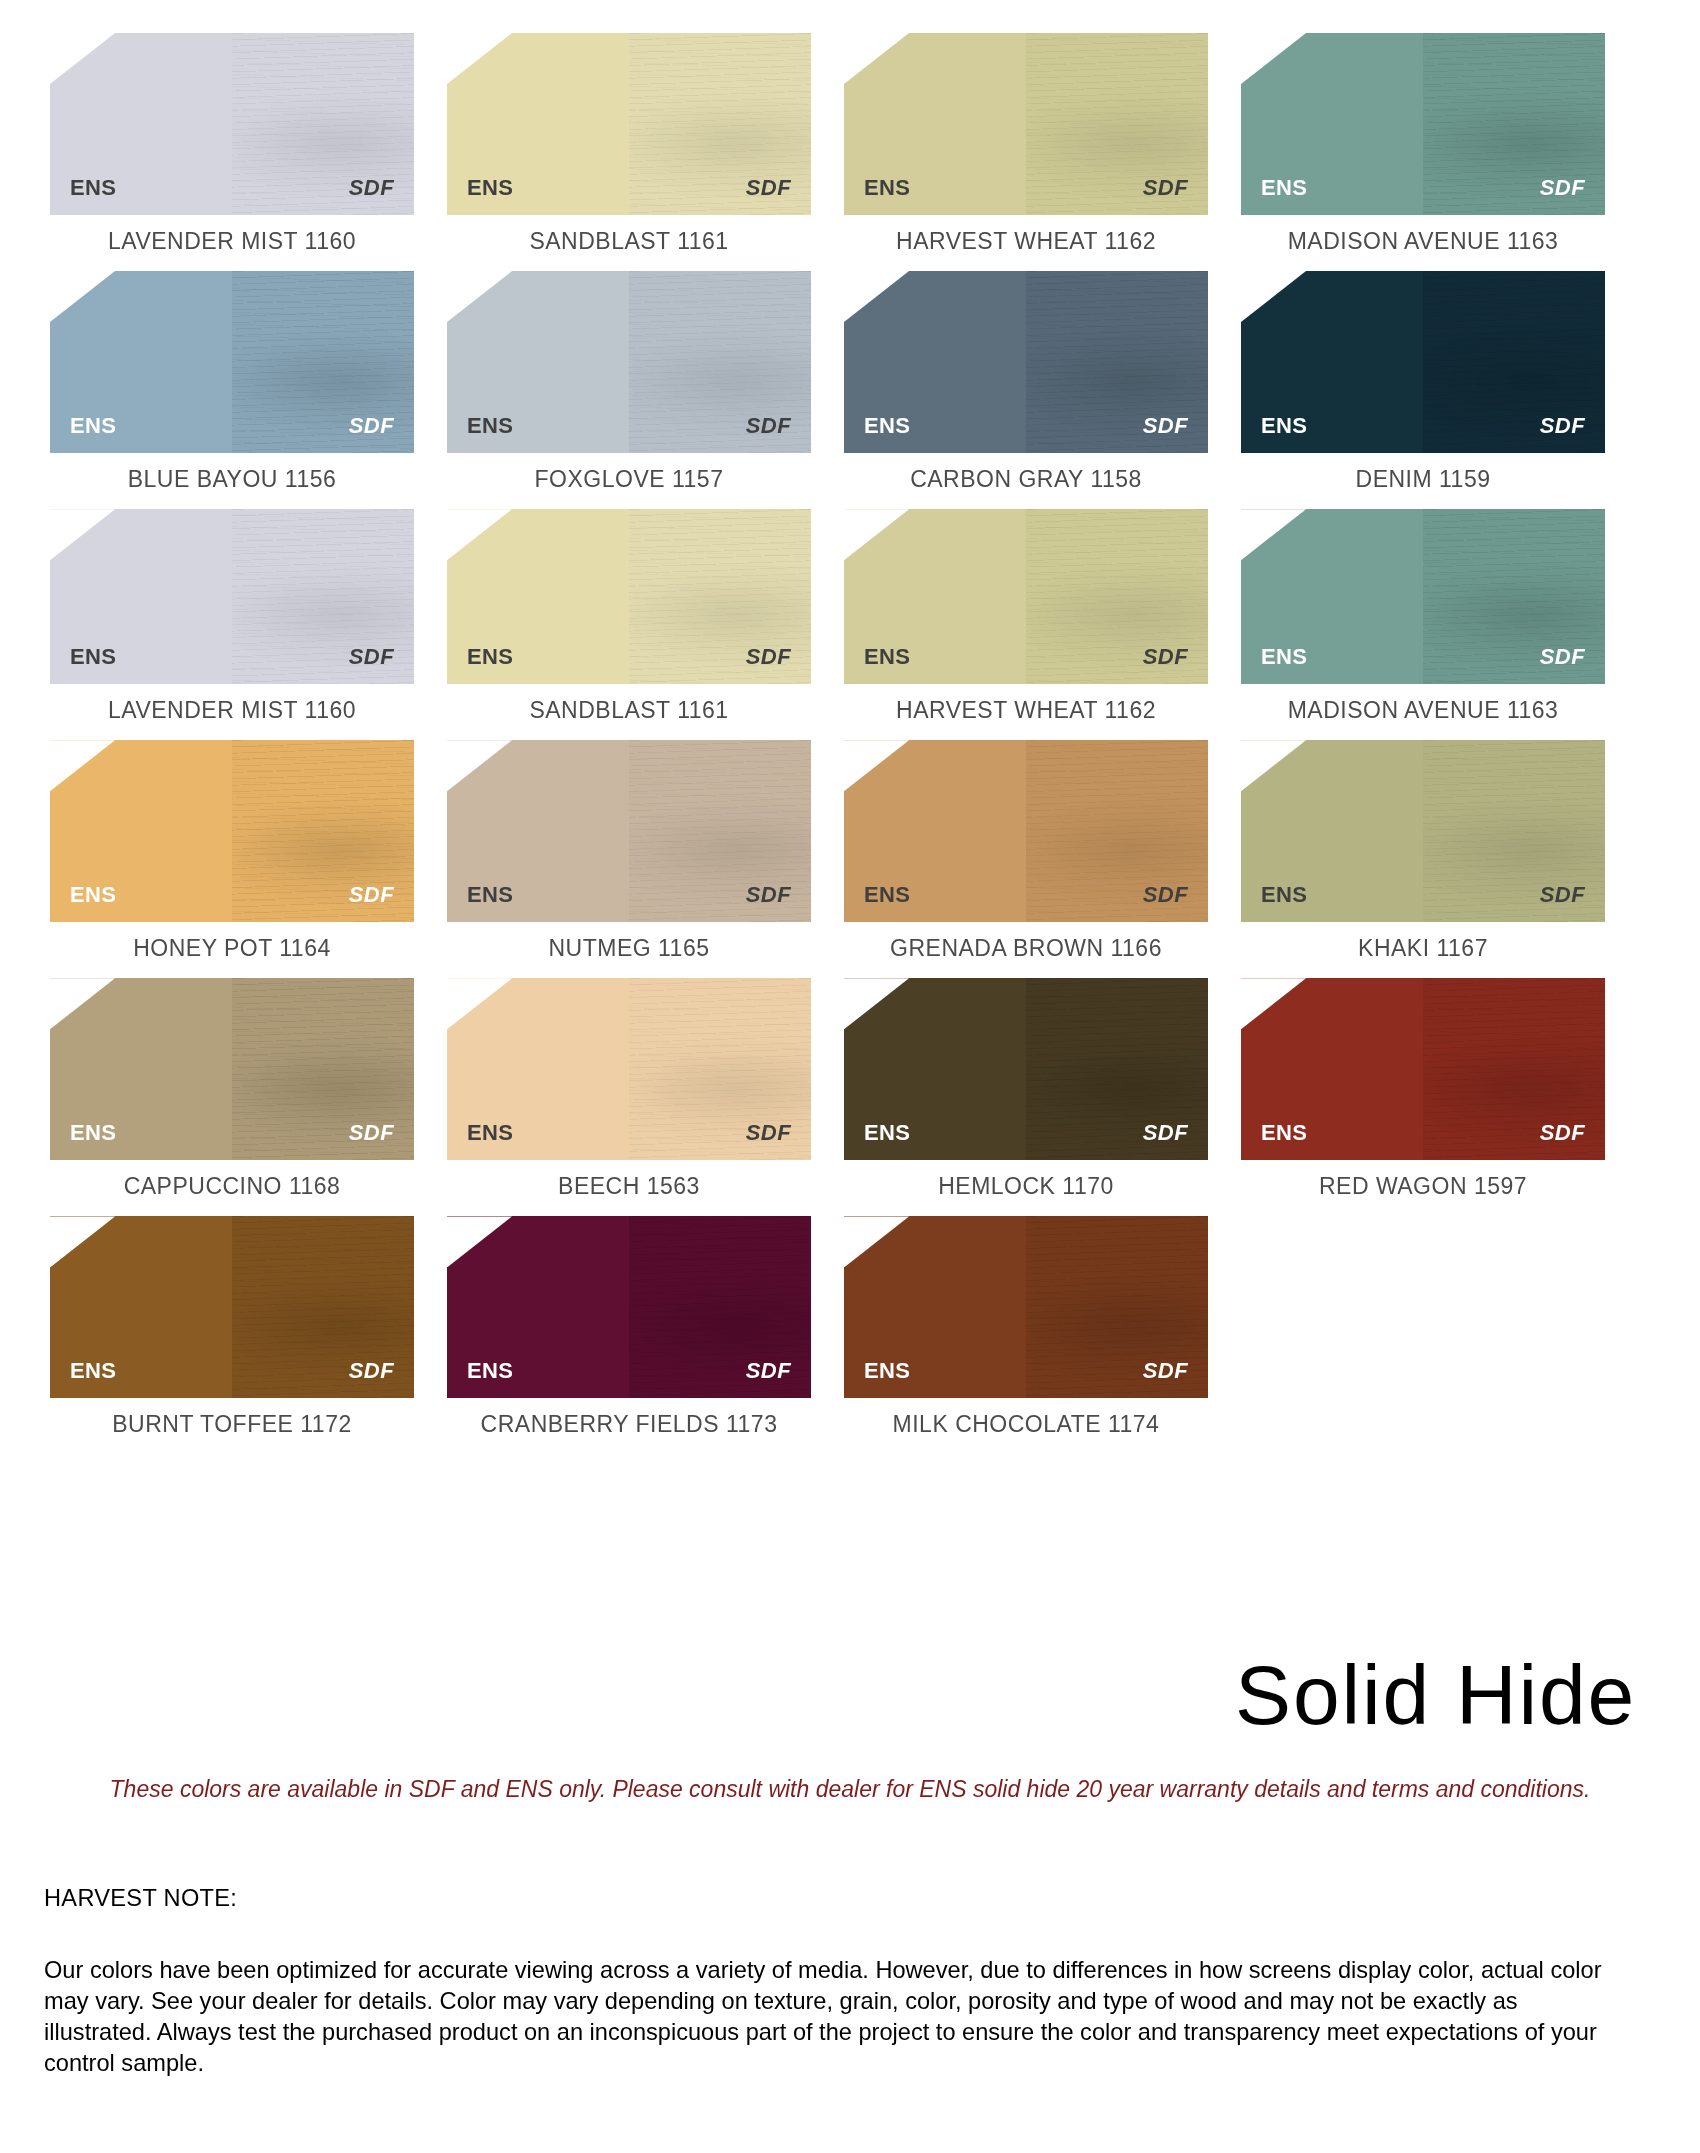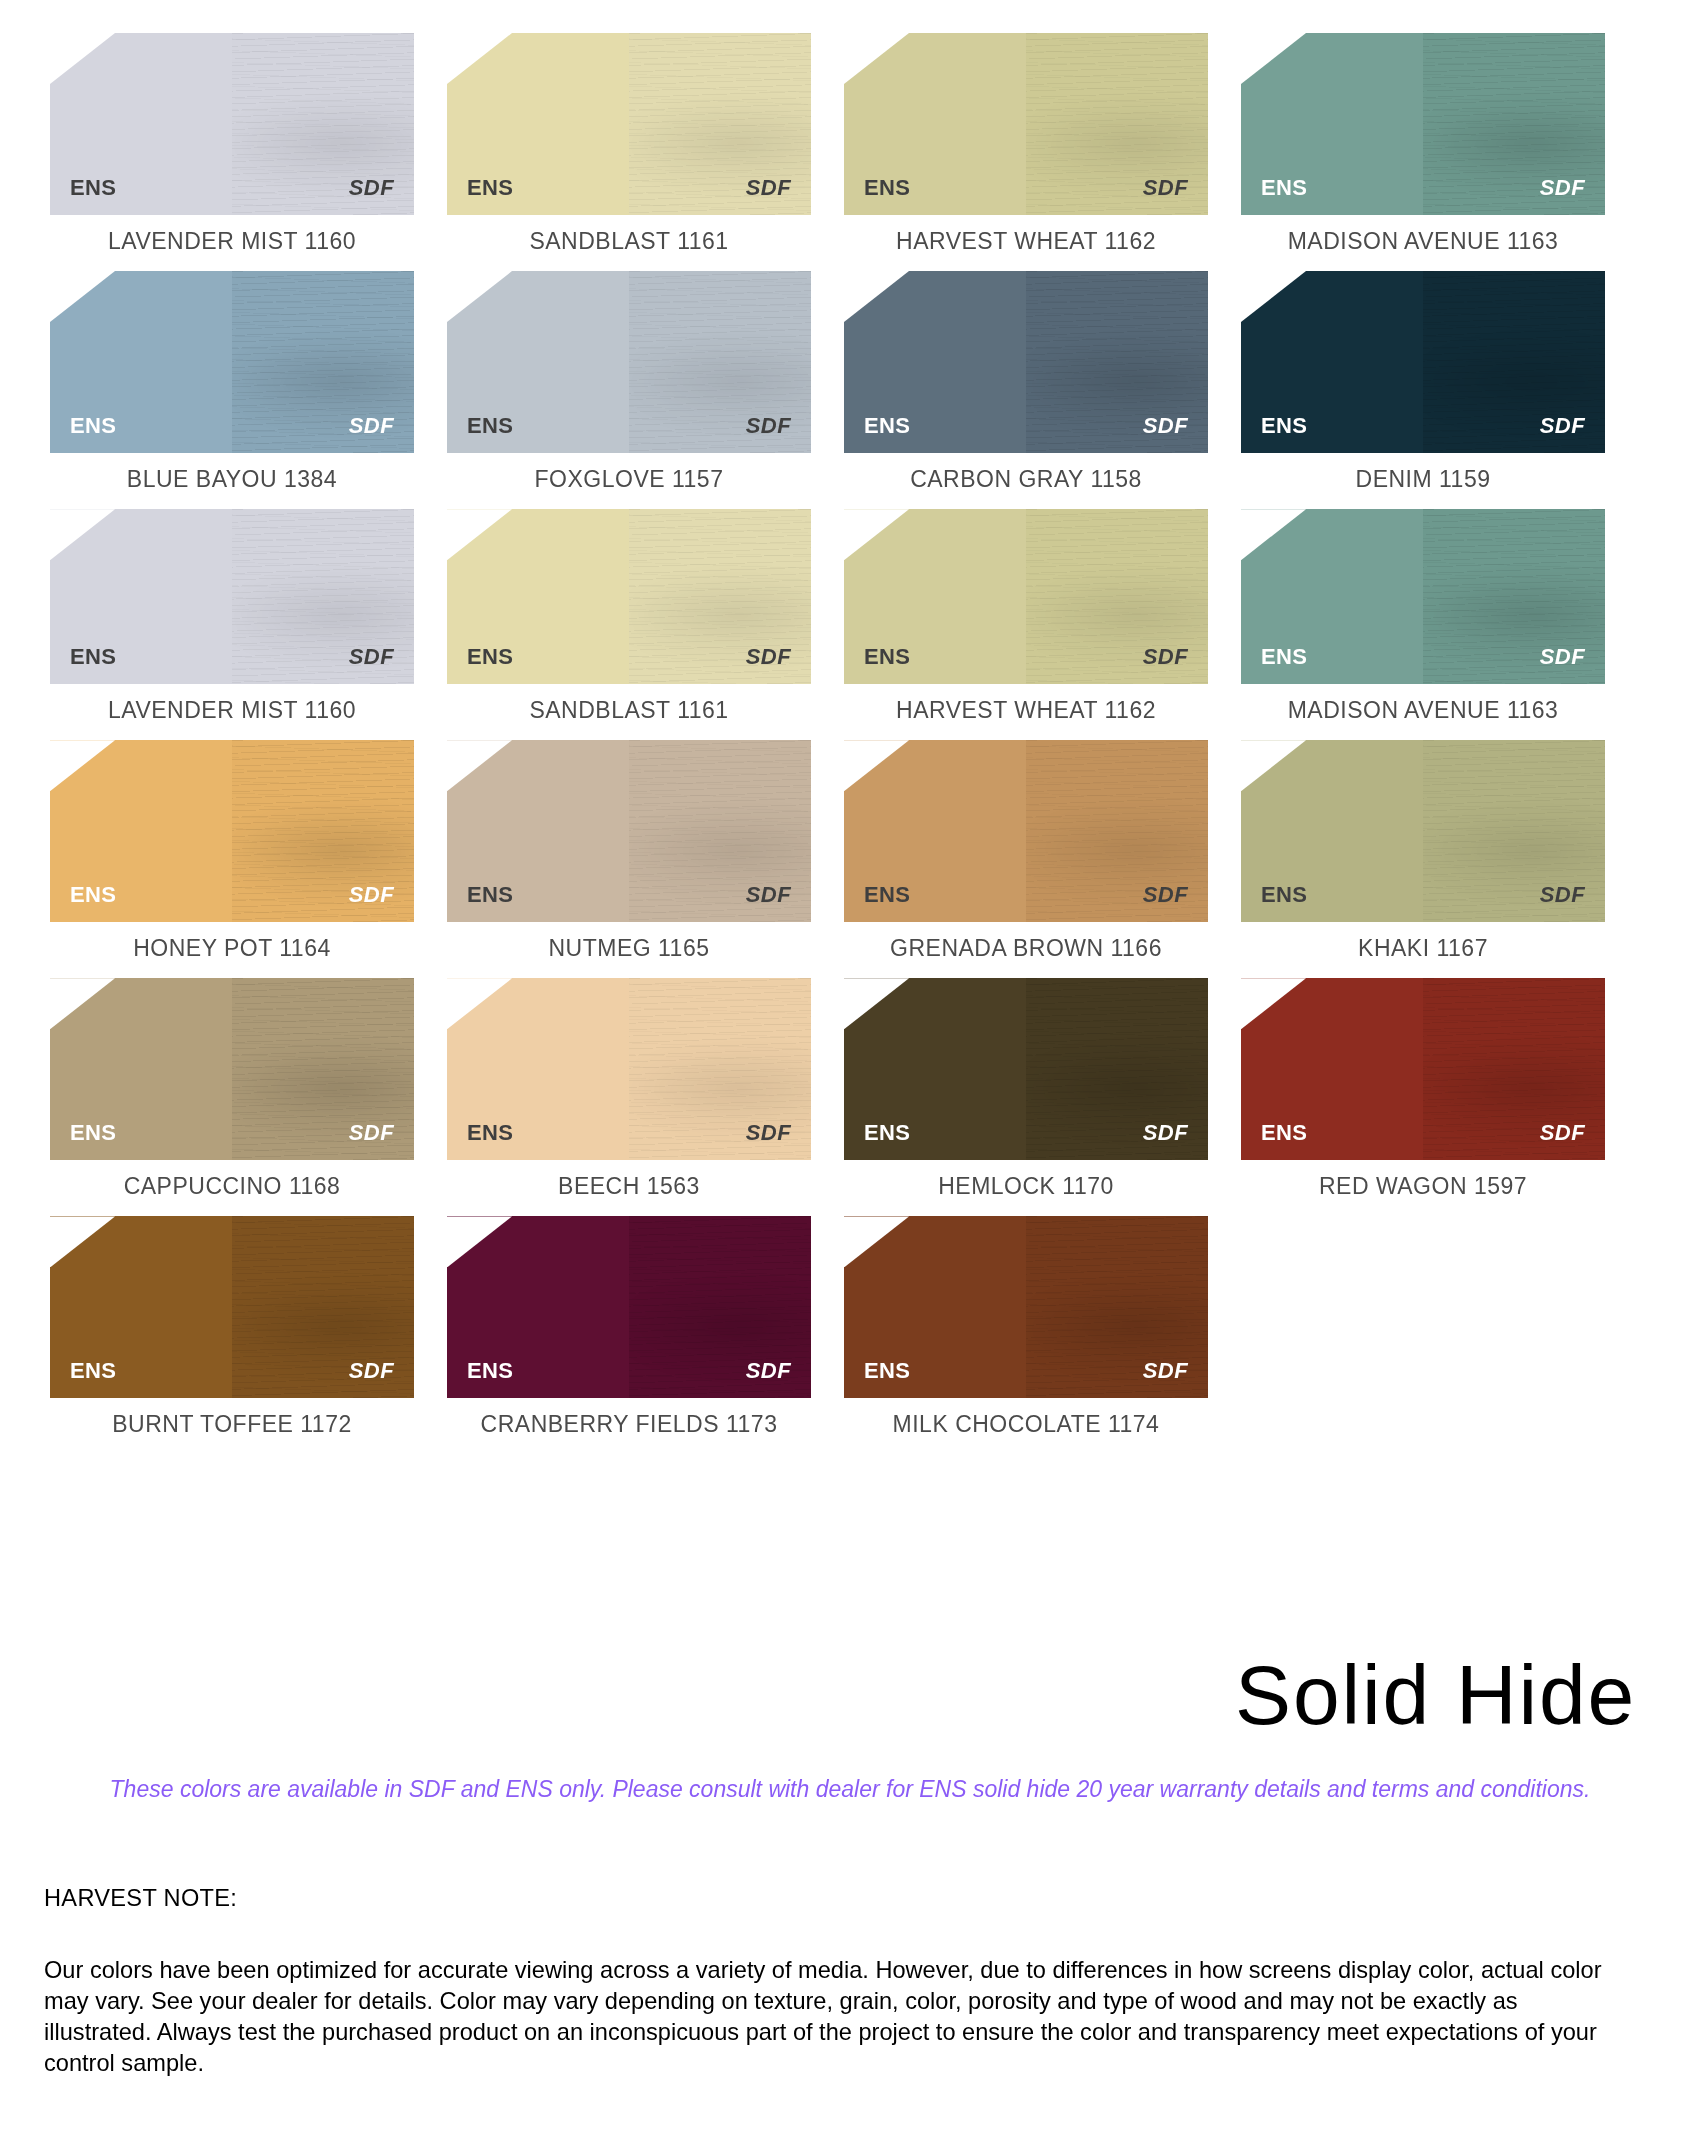--- a/index.html
+++ b/index.html
@@ -145,21 +145,21 @@
   }
 
   .disclaimer {
     position: absolute;
     left: 0;
     right: 0;
     top: 1776px;
     text-align: center;
     font-style: italic;
     font-size: 23px;
-    color: #8b5cf6;
+    color: #7f1d1d;
     font-family: "Liberation Sans", sans-serif;
   }
 
   .note-head {
     position: absolute;
     left: 44px;
     top: 1885px;
     font-size: 23.6px;
     color: #000;
     letter-spacing: 0.3px;
@@ -241,21 +241,21 @@
           <div class="swatch">
             <div class="half half-ens" style="background: rgb(144, 173, 191);">
               <div class="notch"></div>
               <span class="tag tag-ens tag-light">ENS</span>
             </div>
             <div class="half half-sdf" style="background: rgb(136, 166, 184);">
               <div class="grain"></div>
               <span class="tag tag-sdf tag-light">SDF</span>
             </div>
           </div>
-          <div class="cell-label">BLUE BAYOU 1384</div>
+          <div class="cell-label">BLUE BAYOU 1156</div>
         </div>
         <div class="cell">
           <div class="swatch">
             <div class="half half-ens" style="background: rgb(189, 197, 205);">
               <div class="notch"></div>
               <span class="tag tag-ens tag-dark">ENS</span>
             </div>
             <div class="half half-sdf" style="background: rgb(182, 191, 200);">
               <div class="grain grain-lt"></div>
               <span class="tag tag-sdf tag-dark">SDF</span>

